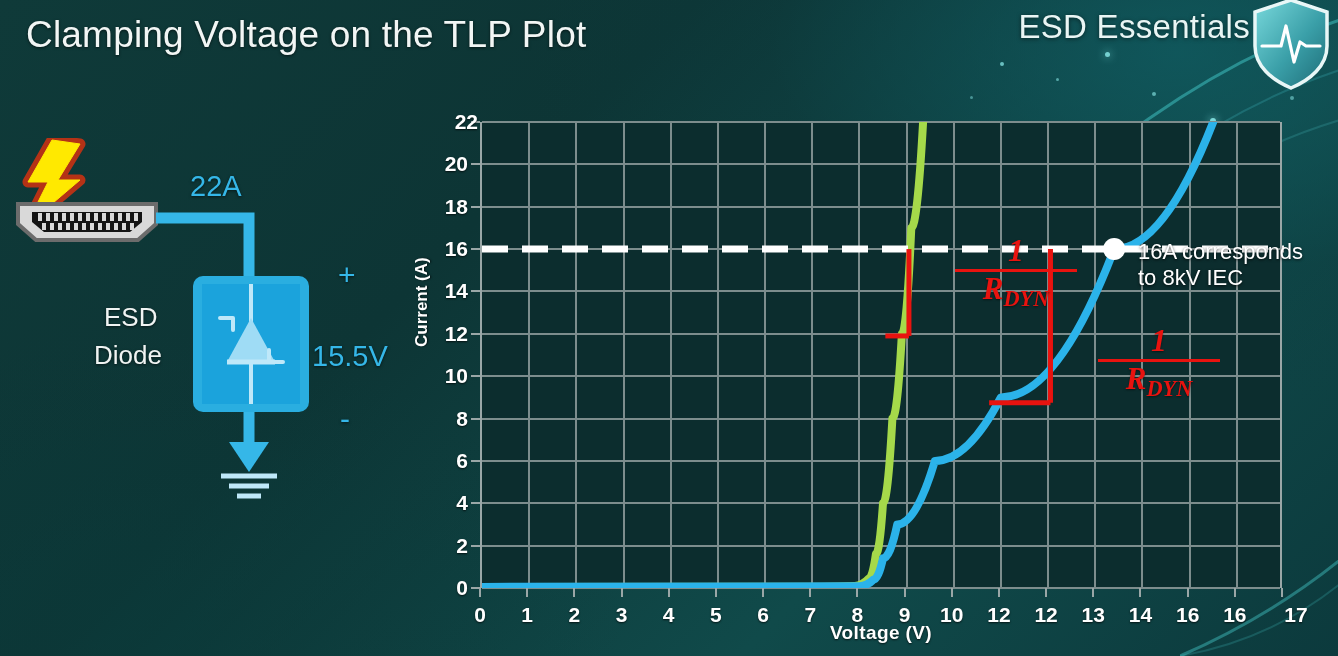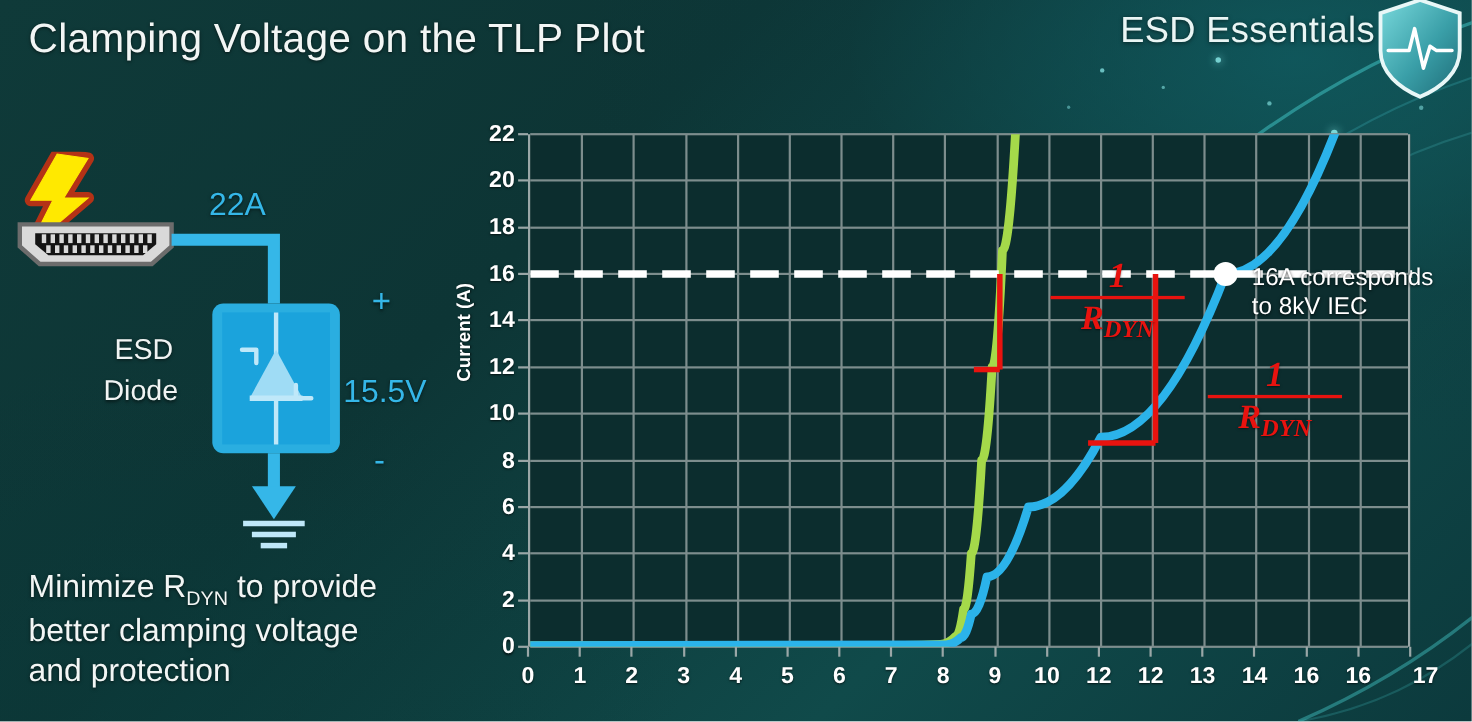--- a/index.html
+++ b/index.html
@@ -217,30 +217,24 @@
     </svg>
 
     <div class="circuit-val" style="left:190px; top:20px;">22A</div>
     <div class="circuit-label" style="left:104px; top:152px;">ESD</div>
     <div class="circuit-label" style="left:94px; top:190px;">Diode</div>
     <div class="circuit-val" style="left:312px; top:190px;">15.5V</div>
     <div class="circuit-sign" style="left:338px; top:108px;">+</div>
     <div class="circuit-sign" style="left:340px; top:252px;">-</div>
   </div>
 
-  <div id="caption">
-    <div>
-      <span>Minimize R</span><sub>DYN</sub><span> to provide</span>
-    </div>
-    <div>better clamping voltage</div>
-    <div>and protection</div>
-  </div>
 
   <div id="chart-wrap">
     <div id="yaxis-title">Current (A)</div>
+    <div id="xaxis-title">Voltage (V)</div>
 
     <div id="plot">
       <div id="grid-layer">
           <div class="gv" style="left: 46.1765px;"></div>
           <div class="gv" style="left: 93.3529px;"></div>
           <div class="gv" style="left: 140.529px;"></div>
           <div class="gv" style="left: 187.706px;"></div>
           <div class="gv" style="left: 234.882px;"></div>
           <div class="gv" style="left: 282.059px;"></div>
           <div class="gv" style="left: 329.235px;"></div>
@@ -342,21 +336,21 @@
         <div class="ylab" style="left: 6px; width: 42px; top: 241.818px;">12</div>
         <div class="ytick" style="left: 51px; top: 198.455px;"></div>
         <div class="ylab" style="left: 6px; width: 42px; top: 199.455px;">14</div>
         <div class="ytick" style="left: 51px; top: 156.091px;"></div>
         <div class="ylab" style="left: 6px; width: 42px; top: 157.091px;">16</div>
         <div class="ytick" style="left: 51px; top: 113.727px;"></div>
         <div class="ylab" style="left: 6px; width: 42px; top: 114.727px;">18</div>
         <div class="ytick" style="left: 51px; top: 71.3636px;"></div>
         <div class="ylab" style="left: 6px; width: 42px; top: 72.3636px;">20</div>
         <div class="ytick" style="left: 51px; top: 29px;"></div>
-        <div class="ylab" style="left: 6px; width: 42px; top: 30px;">22</div>
+        <div class="ylab" style="left: 16px; width: 42px; top: 30px;">22</div>
       </div>
 
     <div id="annot-16a">
       <div>16A corresponds</div>
       <div>to 8kV IEC</div>
     </div>
 
     <div class="frac" style="left:535px; top:142px; width:122px;">
       <div class="num">1</div>
       <div class="bar"></div>

